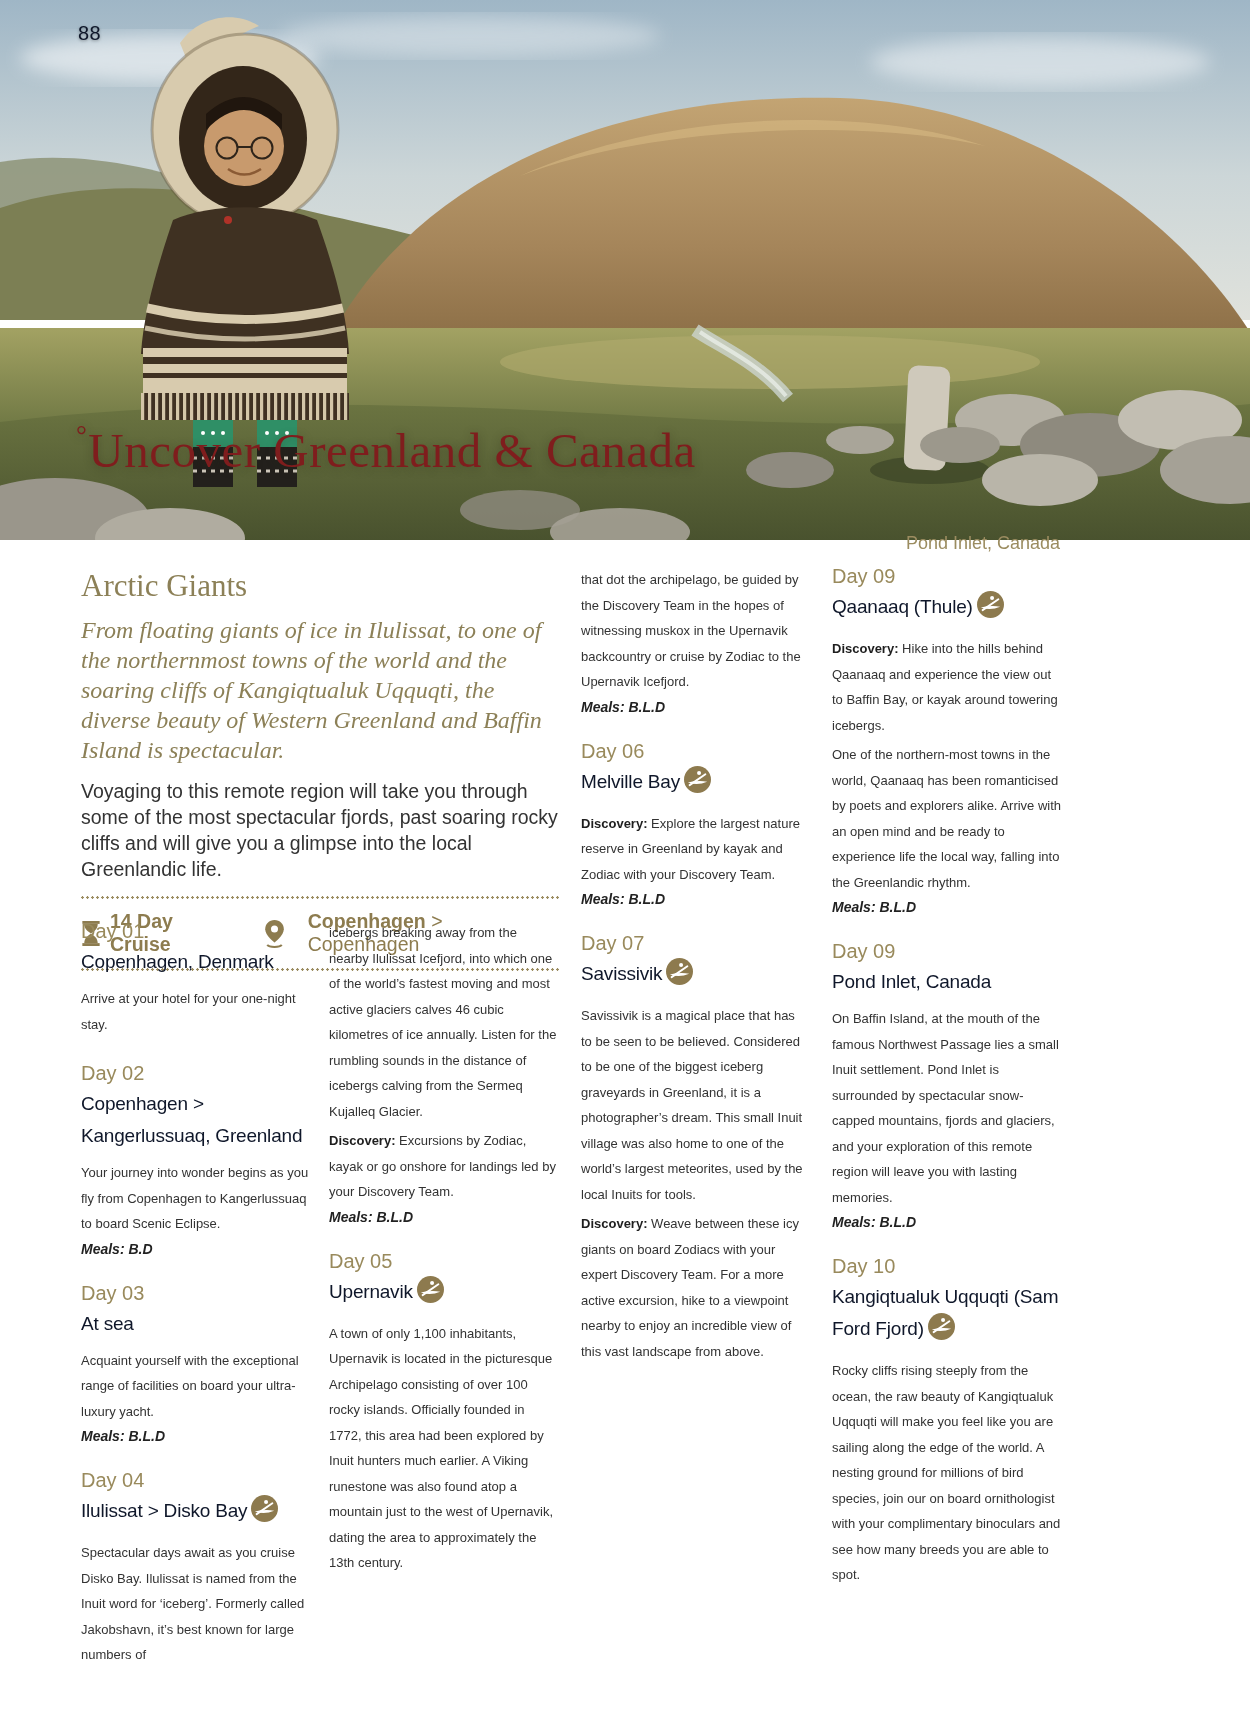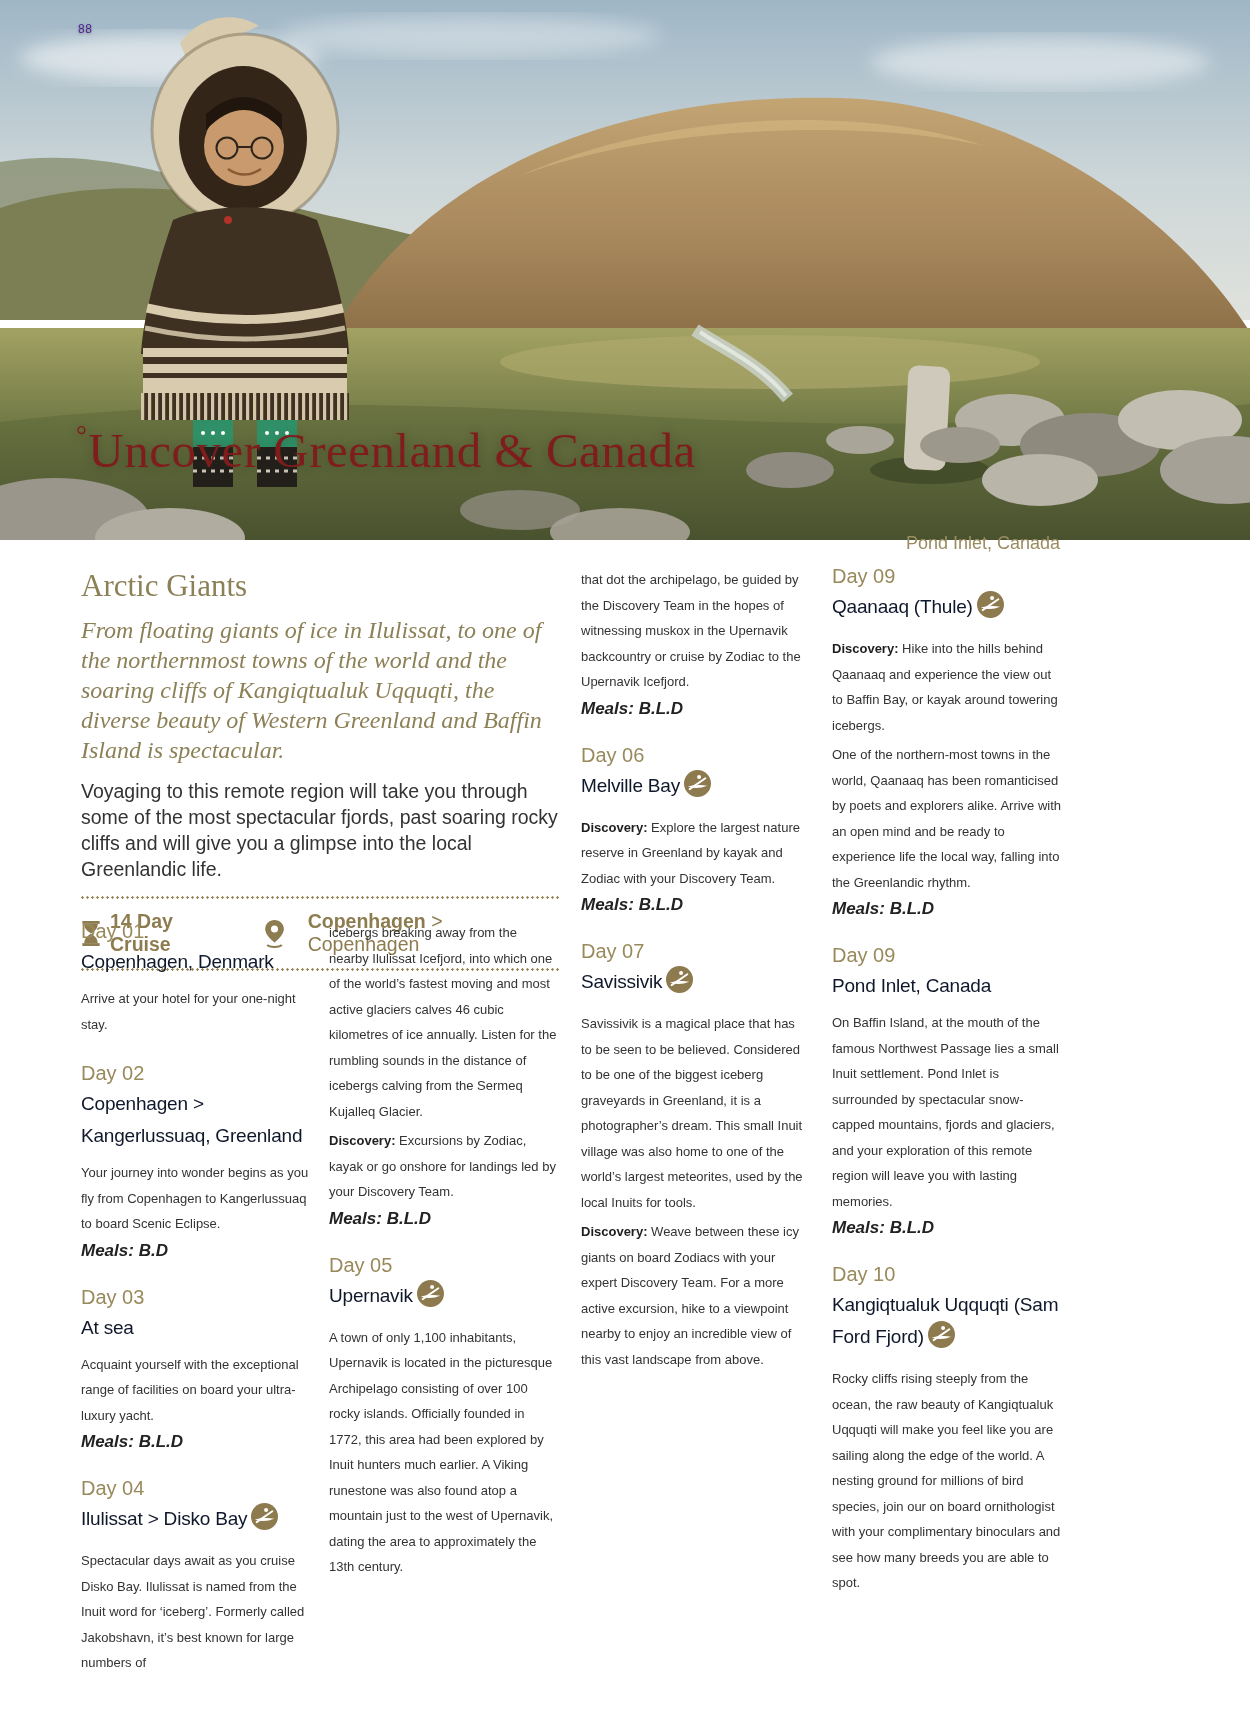--- a/index.html
+++ b/index.html
@@ -2,21 +2,21 @@
 <html><head>
 <meta charset="utf-8">
 <style>
   * { margin:0; padding:0; box-sizing:border-box; }
   body { background:#ffffff; font-family:"Liberation Sans", sans-serif; }
   .page { position:relative; width:1250px; height:1717px; background:#fff; overflow:hidden; }
 
   
   .hero { position:absolute; left:0; top:0; width:1250px; height:540px; overflow:hidden; }
   .hero svg { display:block; }
-  .page-number { position:absolute; left:78px; top:22px; color:#4c1d95; font-size:12px;
+  .page-number { position:absolute; left:78px; top:22px; color:#0f172a; font-size:20px;
     letter-spacing:.5px; text-shadow:0 1px 3px rgba(0,0,0,.35); }
   .hero-title { position:absolute; left:76px; top:420px; color:#7f1d1d;
     font-family:"Liberation Serif", serif; font-size:49px; font-weight:400;
     letter-spacing:.5px; text-shadow:0 2px 10px rgba(40,40,20,.35); white-space:nowrap; }
   .hero-title .deg { font-size:27px; vertical-align:23px; margin-right:1px; }
   .photo-caption { position:absolute; top:533px; right:190px; color:#9b8c60; font-size:18px; }
 
   
   .intro { position:absolute; left:81px; top:568px; width:478px; }
   .intro h2 { font-family:"Liberation Serif", serif; font-weight:500; font-size:31px;
@@ -37,21 +37,21 @@
   .colA { left:81px;  top:920px; }
   .colB { left:329px; top:920px; }
   .colC { left:581px; top:567px; }
   .colD { left:832px; top:565px; width:233px; }
   .day { margin-bottom:25px; }
   .day-label { font-size:20px; color:#998a5c; margin-bottom:3px; }
   .day-title { font-size:19px; line-height:32px; font-weight:400; letter-spacing:-.2px;
     color:#0f172a; margin:1px 0 8px 0; }
   .btxt { font-size:13px; line-height:25.5px; color:#333; margin-bottom:4px; }
   .btxt strong { color:#1e1e1e; }
-  .meals { font-size:17px; font-style:italic; font-weight:700; color:#222; margin-top:2px; }
+  .meals { font-size:14px; font-style:italic; font-weight:700; color:#222; margin-top:2px; }
   .act-icon { display:inline-block; vertical-align:-5px; margin-left:4px; }
 </style>
 </head>
 <body>
 
 <div class="page">
 
   <div class="hero">
     <svg width="1250" height="540" viewBox="0 0 1250 540">
       <defs>

